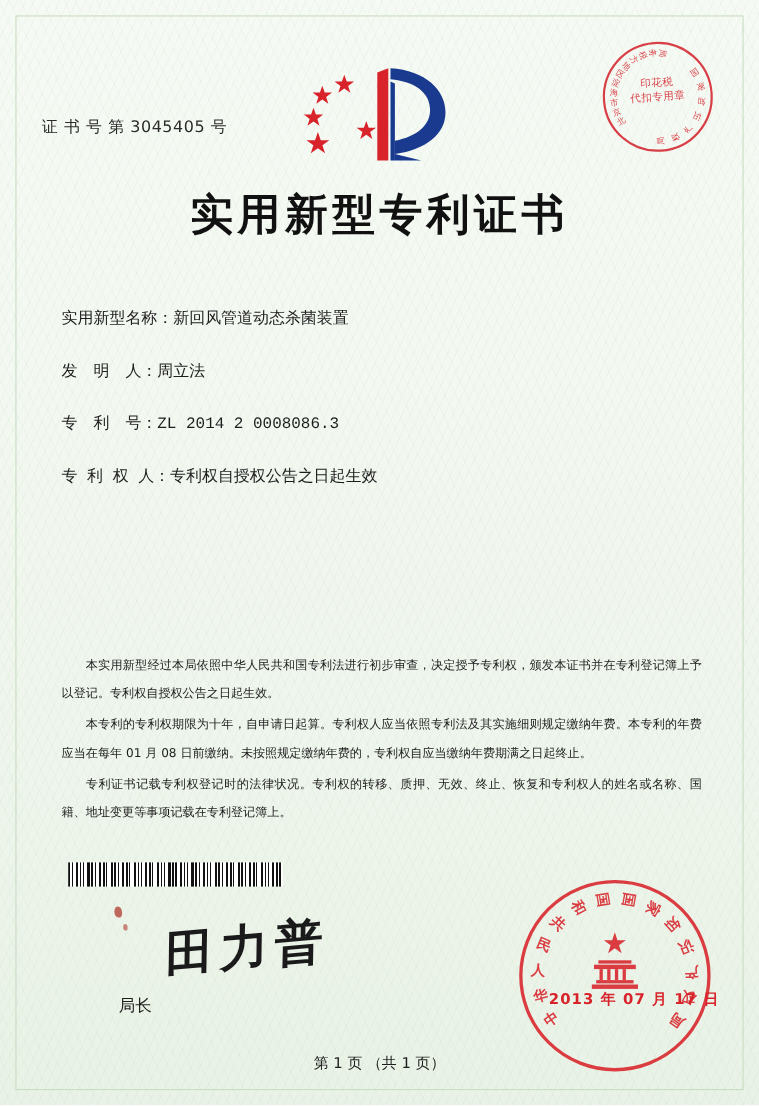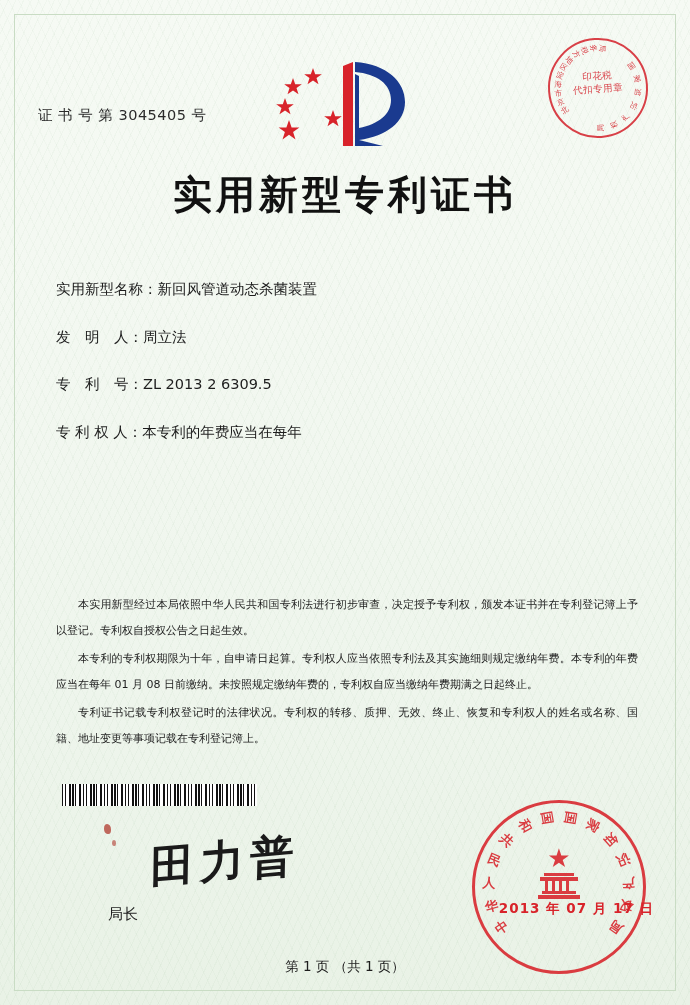--- a/index.html
+++ b/index.html
@@ -111,20 +111,21 @@
     font-size: 39px;
     letter-spacing: 4px;
     color: #111111;
   }
 
   .fields {
     position: absolute;
     left: 56px;
     top: 280px;
     right: 48px;
+    font-family: Liberation Mono, monospace;
   }
   .field-row {
     font-size: 14.5px;
     color: #1d1d1d;
     margin-bottom: 28.5px;
     white-space: nowrap;
   }
   .field-label {
     display: inline-block;
   }
@@ -318,24 +319,24 @@
   <div class="title">实用新型专利证书</div>
 
   <div class="fields">
     <div class="field-row">
       <span class="field-label">实用新型名称：</span><span class="field-value">新回风管道动态杀菌装置</span>
     </div>
     <div class="field-row">
       <span class="field-label">发　明　人：</span><span class="field-value">周立法</span>
     </div>
     <div class="field-row">
-      <span class="field-label">专　利　号：</span><span class="field-value">ZL 2013 2 6309.5</span>
+      <span class="field-label">专　利　号：</span><span class="field-value">ZL 2014 2 0008086.3</span>
     </div>
     <div class="field-row">
-      <span class="field-label">专 利 权 人：</span><span class="field-value">本专利的年费应当在每年</span>
+      <span class="field-label">专 利 权 人：</span><span class="field-value">专利权自授权公告之日起生效</span>
     </div>
   </div>
 
   <div class="body-text">
     <p>本实用新型经过本局依照中华人民共和国专利法进行初步审查，决定授予专利权，颁发本证书并在专利登记簿上予以登记。专利权自授权公告之日起生效。</p>
     <p>本专利的专利权期限为十年，自申请日起算。专利权人应当依照专利法及其实施细则规定缴纳年费。本专利的年费应当在每年 01 月 08 日前缴纳。未按照规定缴纳年费的，专利权自应当缴纳年费期满之日起终止。</p>
     <p>专利证书记载专利权登记时的法律状况。专利权的转移、质押、无效、终止、恢复和专利权人的姓名或名称、国籍、地址变更等事项记载在专利登记簿上。</p>
   </div>
 
   <div class="barcode"></div>

